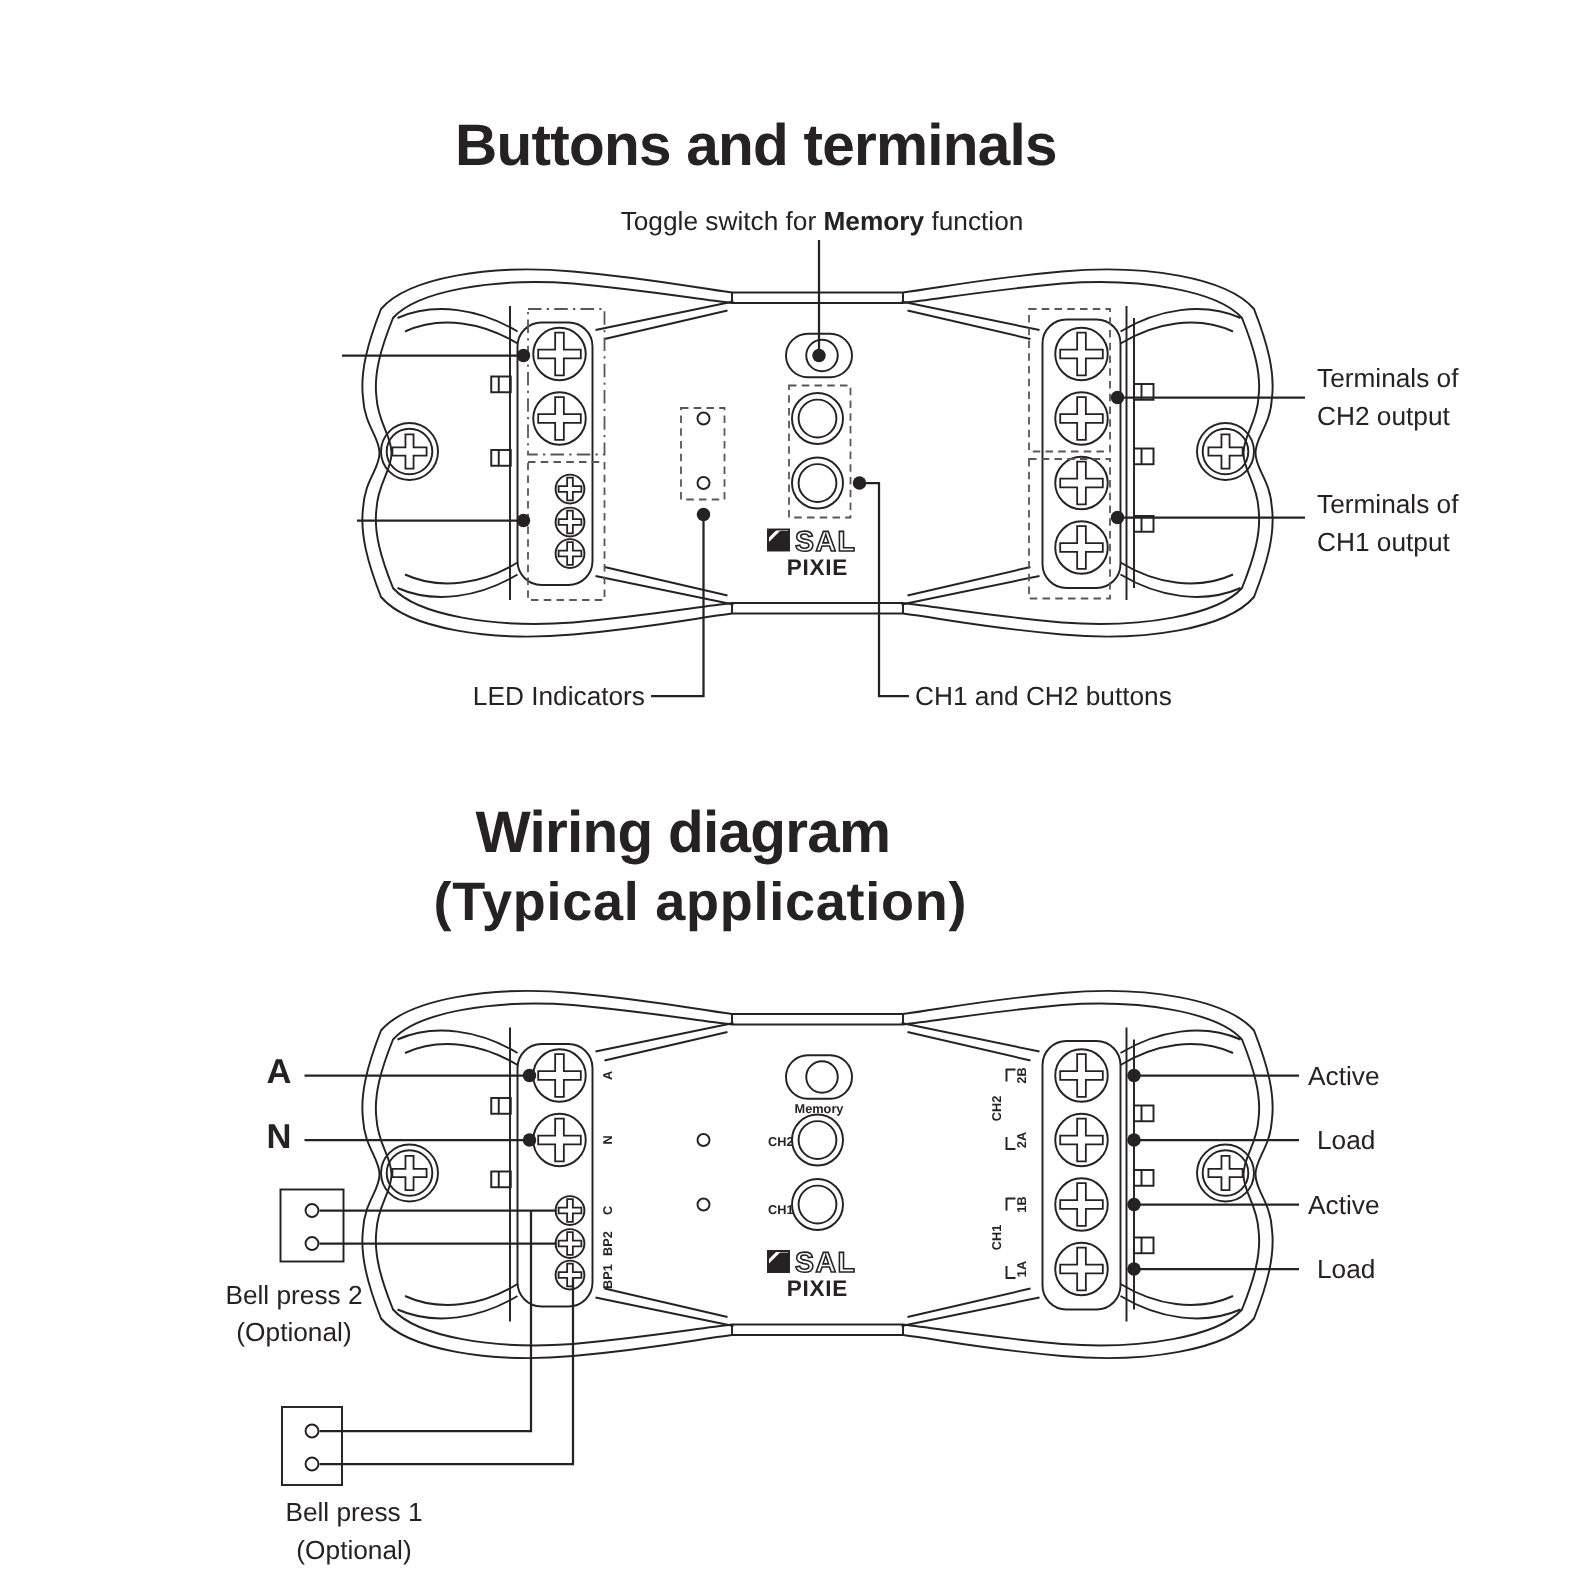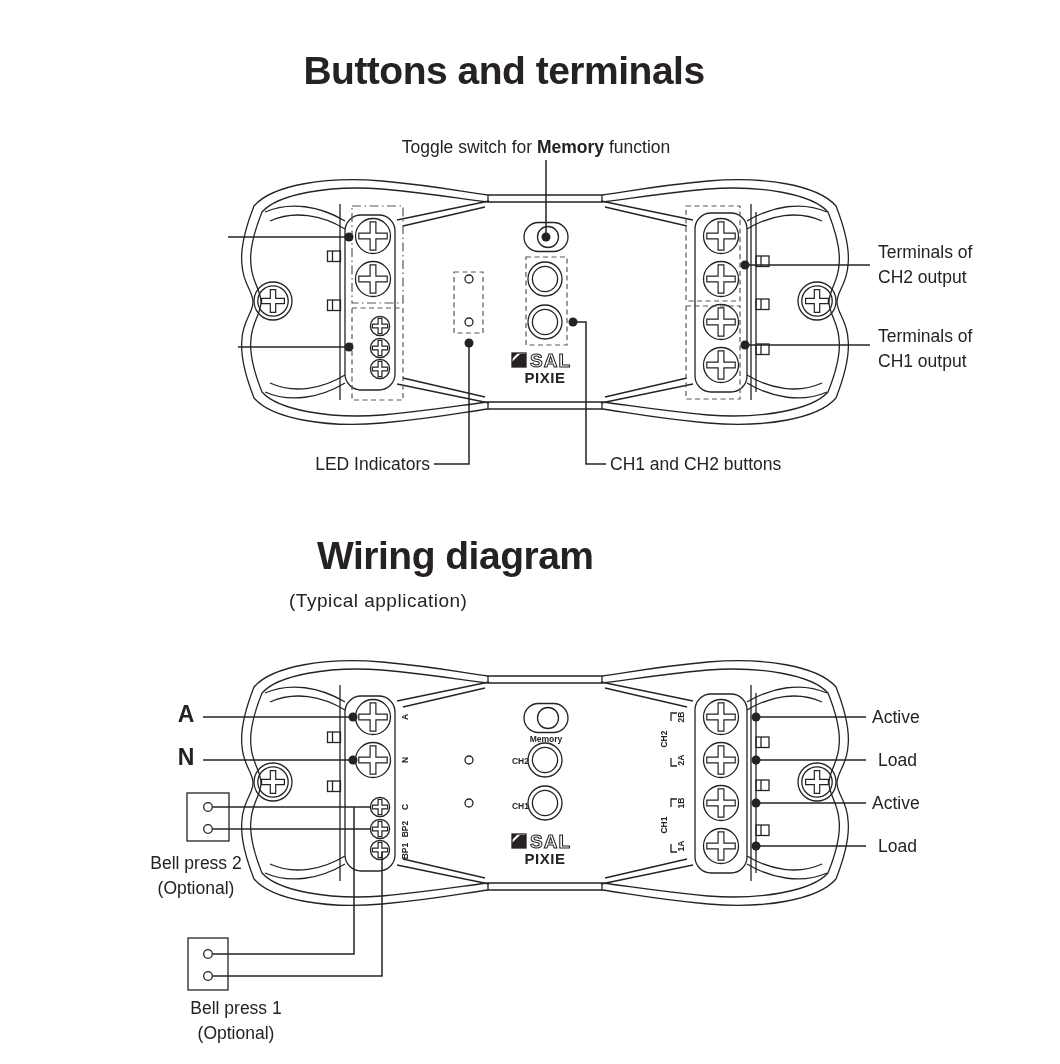--- a/index.html
+++ b/index.html
@@ -5,21 +5,21 @@
   html,body{margin:0;padding:0;background:#fff;}
   .page{position:relative;width:1060px;height:1064px;background:#fff;overflow:hidden;
         font-family:"Liberation Sans",sans-serif;color:#262223;}
   .page svg{position:absolute;left:0;top:0;}
 
   
   .lbl{position:absolute;font-size:17.5px;line-height:25px;white-space:nowrap;color:#262223;}
   .ctr{transform:translateX(-50%);text-align:center;}
   .rtA{transform:translateX(-100%);text-align:center;}
   .ttl{font-size:39px;font-weight:bold;letter-spacing:-0.5px;line-height:1.1;}
-  .sub{font-size:19px;font-weight:normal;letter-spacing:0.5px;}
+  .sub{font-size:36px;font-weight:bold;letter-spacing:0.5px;}
   .an{font-size:23px;font-weight:bold;}
 
   
   .ln{fill:none;stroke:#262223;stroke-width:1.3px;}
   .slot{fill:#fff;stroke:#262223;stroke-width:1.2px;}
   .dot{fill:#262223;stroke:none;}
   .ld{fill:none;stroke:#262223;stroke-width:1.5px;}
   .dsh{fill:none;stroke:#5a5657;stroke-width:1.2px;stroke-dasharray:5 3.5;}
   .dshd{fill:none;stroke:#5a5657;stroke-width:1.2px;stroke-dasharray:9 3.5 1.5 3.5;}
   .tiny{font:bold 8.5px "Liberation Sans",sans-serif;fill:#262223;}
@@ -208,23 +208,23 @@
     <text class="tiny" x="684" y="803" text-anchor="middle" transform="rotate(-90 684 803)">1B</text>
     <text class="tiny" x="684" y="846" text-anchor="middle" transform="rotate(-90 684 846)">1A</text>
 
     <path class="ln" d="M677,713 H671 V721 M677,766 H671 V758"></path>
     <text class="tiny" x="667" y="739" text-anchor="middle" transform="rotate(-90 667 739)">CH2</text>
     <path class="ln" d="M677,799 H671 V807 M677,852 H671 V844"></path>
     <text class="tiny" x="667" y="825" text-anchor="middle" transform="rotate(-90 667 825)">CH1</text>
   </g>
 </svg>
 
-<div class="lbl ttl ctr" style="left:504px;top:50px;">Buttons and terminals</div>
-
-<div class="lbl ctr" style="left:536px;top:135px;text-align:center;"><span>Toggle switch for </span><b>Memory</b><span> function</span></div>
+<div class="lbl ttl ctr" style="left:504px;top:77px;">Buttons and terminals</div>
+
+<div class="lbl ctr" style="left:548px;top:135px;text-align:center;"><span>Toggle switch for </span><b>Memory</b><span> function</span></div>
 
 
 
 <div class="lbl" style="left:878px;top:240px;">
   <div>Terminals of</div>
   <div>CH2 output</div>
 </div>
 
 <div class="lbl" style="left:878px;top:324px;">
   <div>Terminals of</div>

